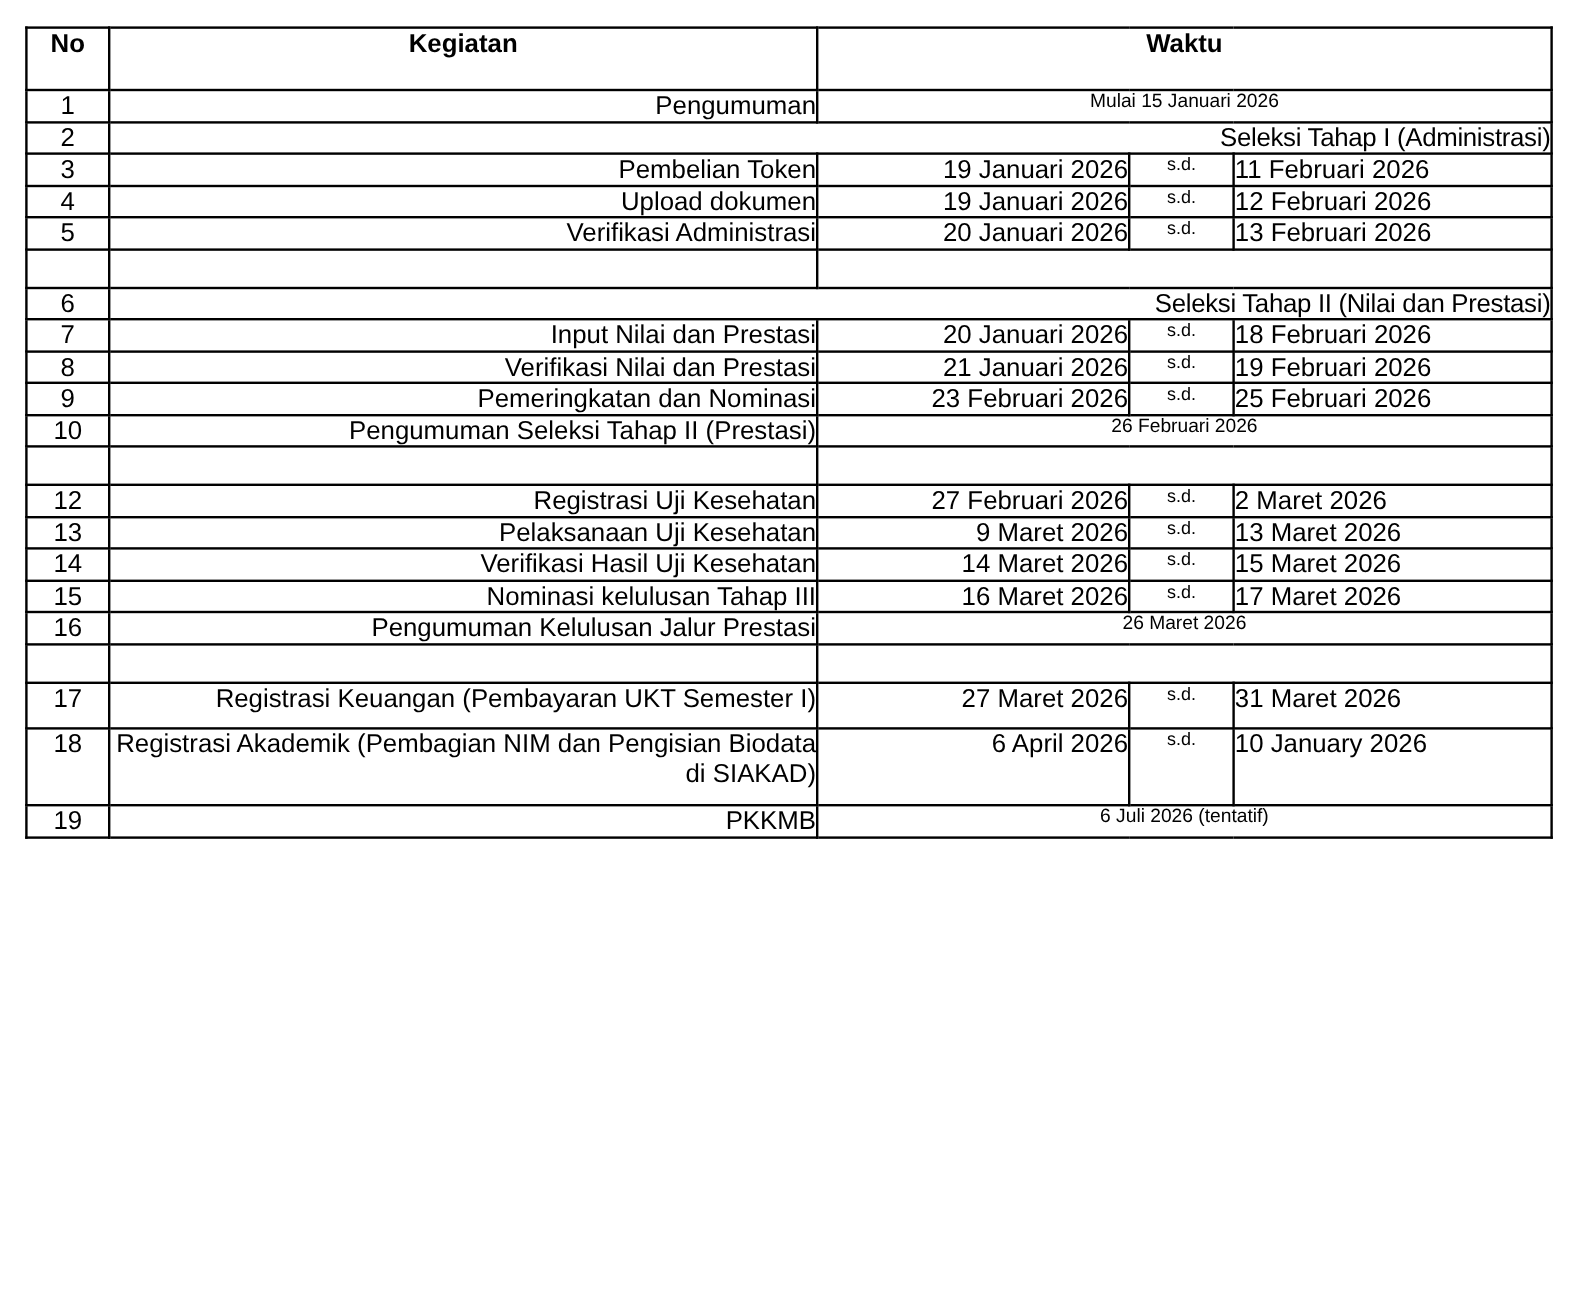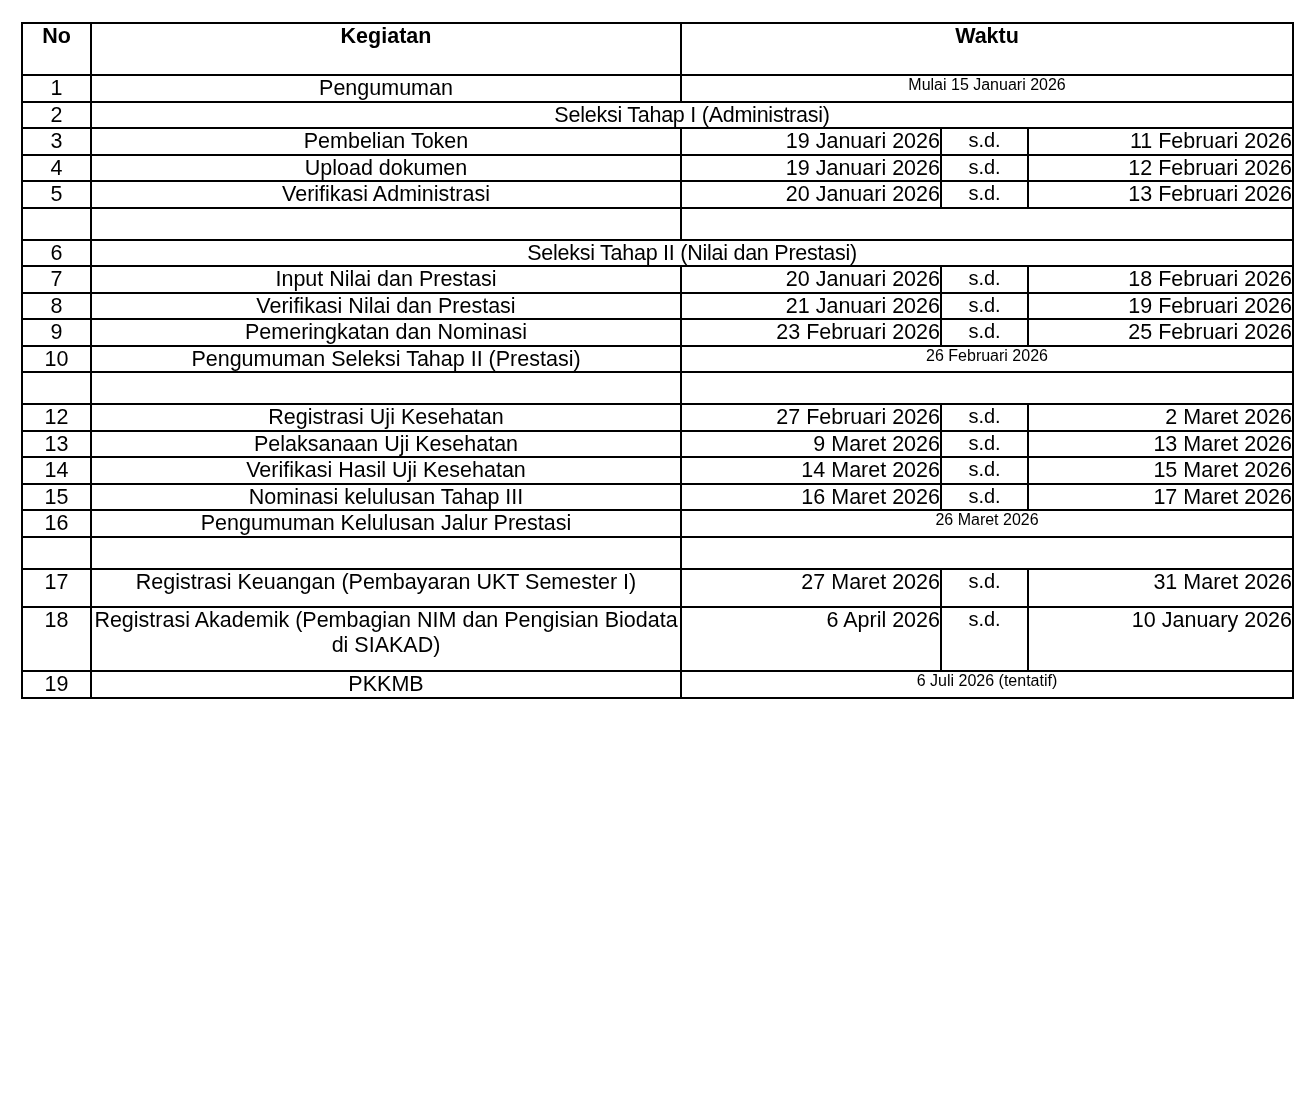--- a/index.html
+++ b/index.html
@@ -57,44 +57,44 @@
     font-size: 21.5px;
   }
 
   
   td.no {
     text-align: center;
     padding: 5px 0 6px 0;
     font-size: 21.5px;
   }
   td.keg {
-    text-align: center;
+    text-align: right;
     padding: 5px 6px 6px 14px;
     font-size: 21.5px;
   }
   td.keg.section {
     font-weight: normal;
     letter-spacing: -0.25px;
   }
 
   td.dstart {
     text-align: right;
     padding: 5px 6px 6px 6px;
     border-right: 2px dashed #c9c9c9;
     font-size: 21.5px;
   }
   td.dsd {
     text-align: center;
     padding: 5px 4px 6px 4px;
     border-left: 2px dashed #c9c9c9;
     border-right: 2px dashed #c9c9c9;
-    font-size: 20px;
+    font-size: 15px;
   }
   td.dend {
-    text-align: right;
+    text-align: left;
     padding: 5px 6px 6px 18px;
     border-left: 2px dashed #c9c9c9;
     font-size: 21.5px;
     border-radius: 13px;
   }
   td.dsingle {
     text-align: center;
     padding: 5px 6px 6px 14px;
     font-size: 16px;
   }

